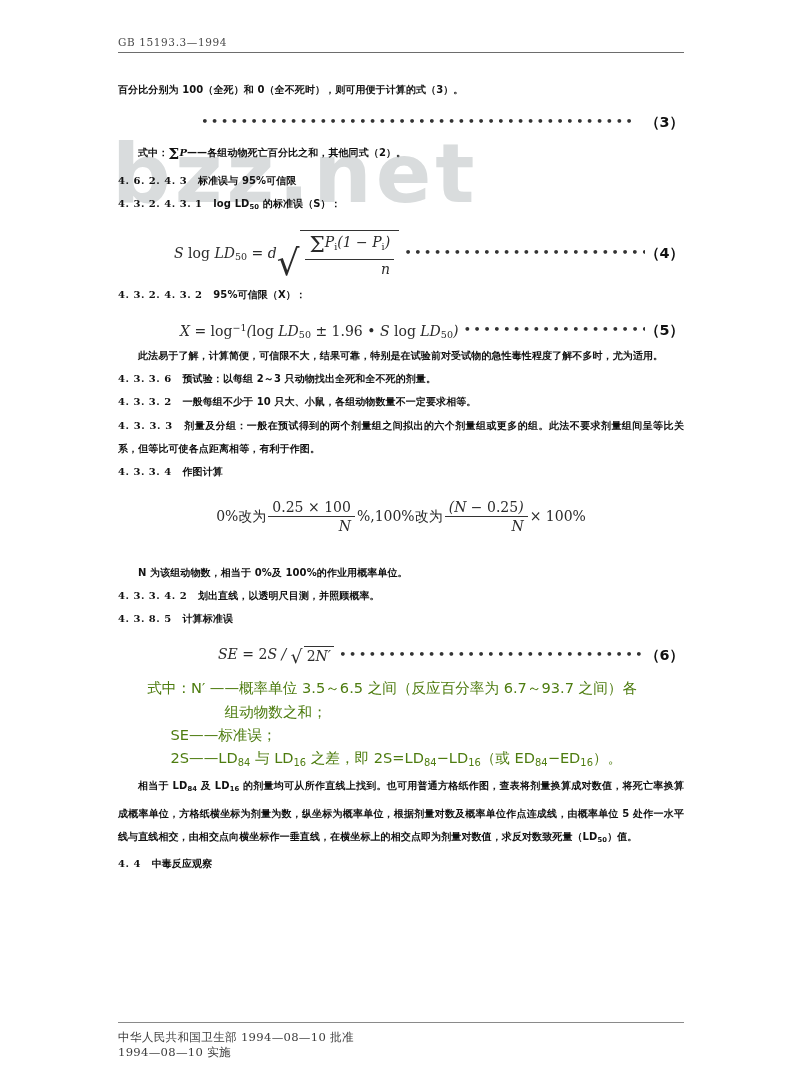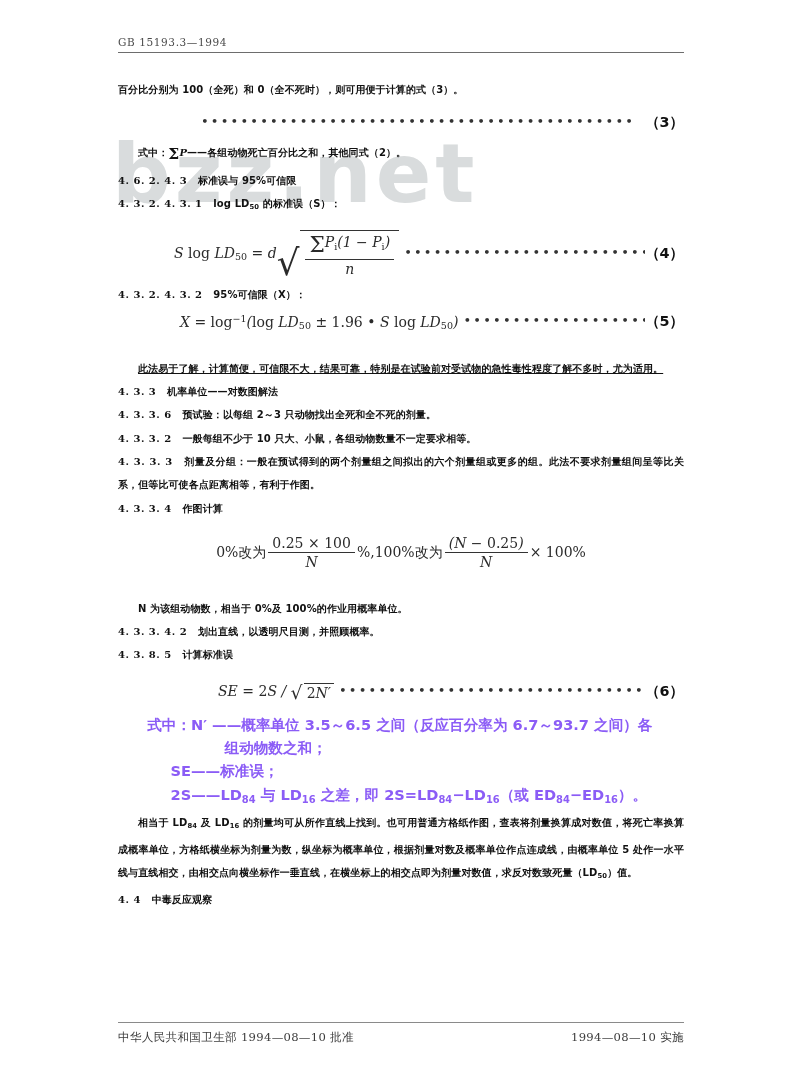--- a/index.html
+++ b/index.html
@@ -121,21 +121,21 @@
 
   sub  { font-size: 0.68em; vertical-align: -0.28em; font-style: normal; }
   sup  { font-size: 0.68em; vertical-align: 0.5em; font-style: normal; }
 
   .sum { font-size: 1.55em; font-style: normal; vertical-align: -0.22em; }
 
   
   .frac {
     display: inline-block;
     vertical-align: middle;
-    text-align: center;
+    text-align: right;
     line-height: 1.18;
     margin: 0 2px;
   }
   .frac .n { display: block; padding: 0 4px 1px 4px; }
   .frac .d { display: block; padding: 1px 4px 0 4px; border-top: 1.1px solid #333; }
 
   
   .rad {
     display: inline-flex;
     align-items: stretch;
@@ -151,23 +151,23 @@
     border-top: 1.1px solid #333;
     padding: 1px 3px 0 3px;
   }
   .radtall .sign { font-size: 2.55em; line-height: 0.78; }
   .radsmall .sign { font-size: 1.35em; line-height: 0.82; }
 
   
   .where {
     font-family: "DejaVu Sans", "Liberation Sans", sans-serif;
     font-size: 14.6px;
-    font-weight: bold;
+    font-weight: normal;
     line-height: 23.3px;
-    color: #8b5cf6;
+    color: #4d7c0f;
   }
   .where .hang {
     padding-left: 7.3em;
     display: block;
   }
   .where .sub-line {
     padding-left: 3.6em;
     display: block;
   }
 
@@ -184,20 +184,21 @@
     height: 0;
     margin-bottom: 7px;
   }
   #footer .row {
     display: flex;
     justify-content: space-between;
     font-family: "DejaVu Serif", "Liberation Serif", serif;
     font-size: 11.6px;
     color: #3c3c3c;
     letter-spacing: 0.3px;
+    flex-direction: column;
   }
 </style>
 </head>
 <body>
 
 <div id="page">
 
   <div id="watermark">bzz.net</div>
 
   <div id="header">
@@ -235,34 +236,31 @@
           </span>
       </span>
       <span class="leader">••••••••••••••••••••••••••••••••••••••</span>
       <span class="eqno">（4）</span>
     </div>
 
     <div class="para clause" style="margin-top:4px;">
       <span class="num">4. 3. 2. 4. 3. 2</span>&nbsp;&nbsp;&nbsp;95%可信限（X）：
     </div>
 
-    <div class="formula-row" style="margin-top:2px;">
+    <div class="formula-row" style="margin-top:11px;">
       <span style="width:62px;"></span>
       <span class="fml">
         <span>X</span> = <span class="up">log</span><sup>−1</sup>(<span class="up">log</span>&nbsp;<span>LD</span><sub>50</sub> ± <span class="up">1.96</span> • <span>S</span>&nbsp;<span class="up">log</span>&nbsp;<span>LD</span><sub>50</sub>)
       </span>
       <span class="leader">•••••••••••••••••••••••••••••</span>
       <span class="eqno">（5）</span>
     </div>
 
-    <div class="para indent" style="margin-top:22px;text-decoration:underline;">此法易于了解，计算简便，可信限不大，结果可靠，特别是在试验前对受试物的急性毒性程度了解不多时，尤为适用。</div>
-
-    <div class="para clause">
-      <span class="num">4. 3. 3</span>&nbsp;&nbsp;&nbsp;机率单位——对数图解法
-    </div>
+    <div class="para indent" style="margin-top:0;">此法易于了解，计算简便，可信限不大，结果可靠，特别是在试验前对受试物的急性毒性程度了解不多时，尤为适用。</div>
+
     <div class="para clause">
       <span class="num">4. 3. 3. 6</span>&nbsp;&nbsp;&nbsp;预试验：以每组 2～3 只动物找出全死和全不死的剂量。
     </div>
     <div class="para clause">
       <span class="num">4. 3. 3. 2</span>&nbsp;&nbsp;&nbsp;一般每组不少于 10 只大、小鼠，各组动物数量不一定要求相等。
     </div>
     <div class="para clause">
       <span class="num">4. 3. 3. 3</span>&nbsp;&nbsp;&nbsp;剂量及分组：一般在预试得到的两个剂量组之间拟出的六个剂量组或更多的组。此法不要求剂量组间呈等比关系，但等比可使各点距离相等，有利于作图。
     </div>
     <div class="para clause">

